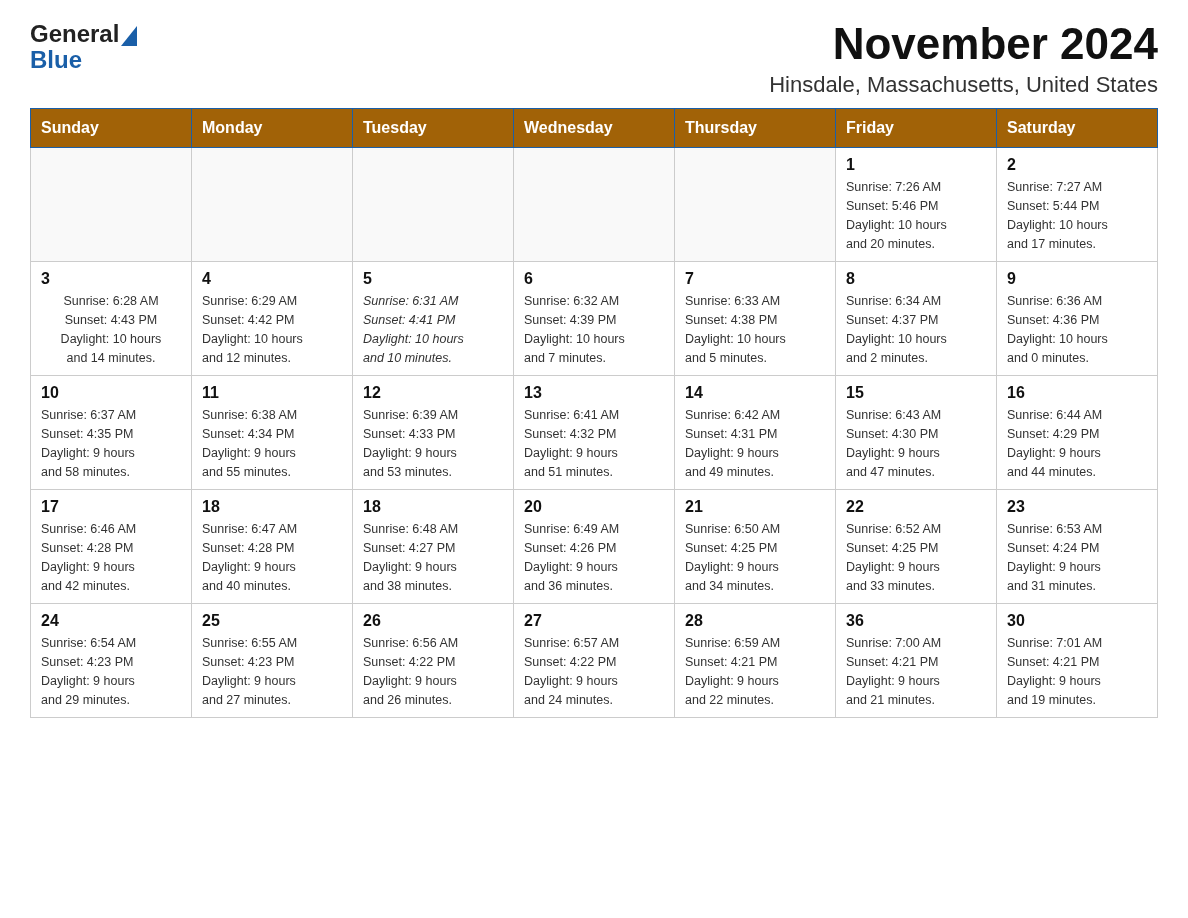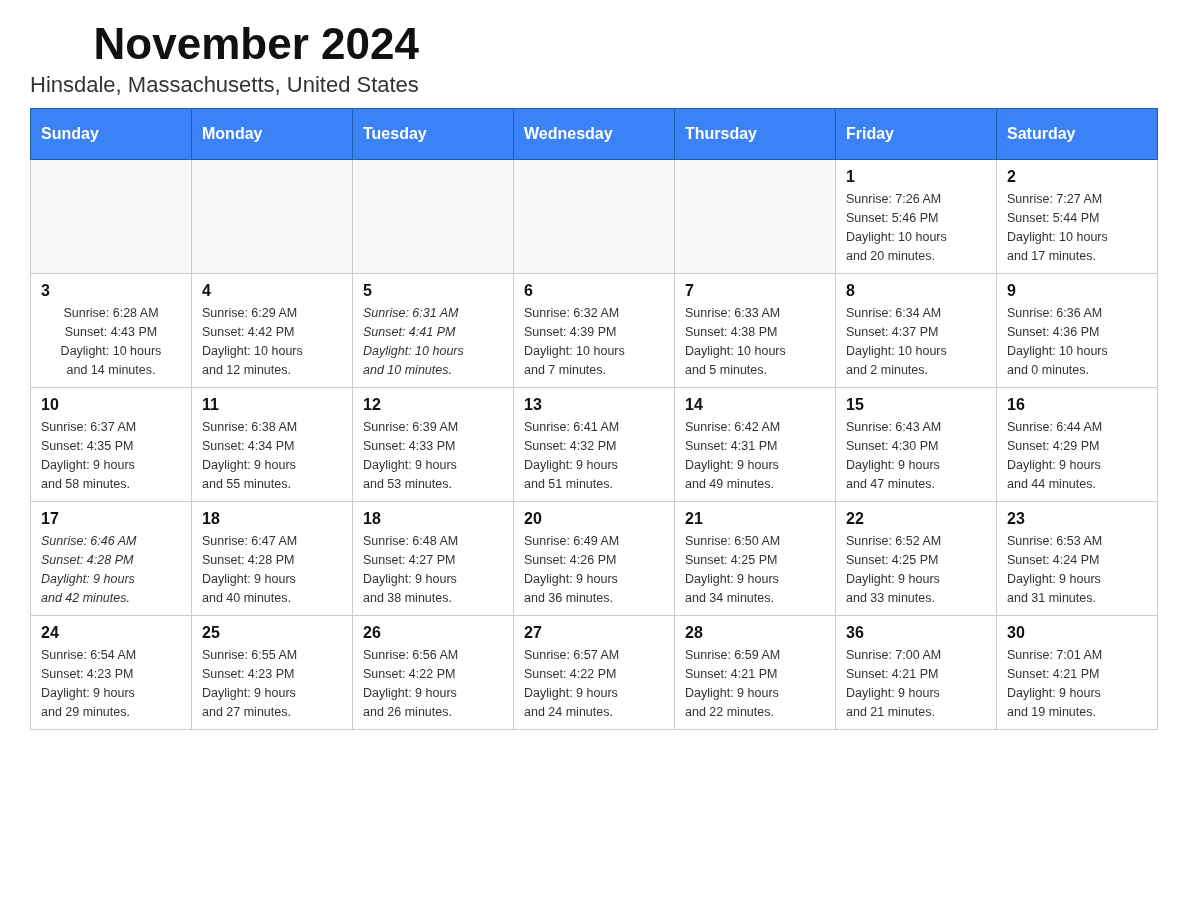--- a/index.html
+++ b/index.html
@@ -30,23 +30,23 @@
       font-weight: normal;
       color: #333;
       margin-top: 4px;
     }
     .calendar {
       width: 100%;
       border-collapse: collapse;
       margin-top: 10px;
     }
     .calendar thead tr th {
-      background-color: #3b82f6;
+      background-color: #a16207;
       color: #fff;
-      padding: 16px 10px;
+      padding: 10px 10px;
       font-size: 16px;
       font-weight: bold;
       text-align: left;
       border: 1px solid #1a5fa8;
     }
     .calendar tbody tr td {
       vertical-align: top;
       padding: 8px 10px;
       border: 1px solid #ccc;
       width: calc(100% / 7);
@@ -98,20 +98,27 @@
       font-size: 24px;
       font-weight: bold;
       color: #1a5fa8;
       margin-top: -2px;
     }
   </style>
 </head>
 <body>
 
 <div class="header-row">
+  <div class="logo-wrapper">
+    <div class="logo-top">
+      <span class="logo-general">General</span>
+      <span class="logo-arrow"></span>
+    </div>
+    <div class="logo-blue">Blue</div>
+  </div>
   <div class="title-block">
     <h1>November 2024</h1>
     <h2>Hinsdale, Massachusetts, United States</h2>
   </div>
 </div>
 
 <table class="calendar">
   <thead>
     <tr>
     <th>Sunday</th>
@@ -243,21 +250,21 @@
           <span class="day-number">16</span>
           <div class="day-info" style="white-space: pre-line;">Sunrise: 6:44 AM
 Sunset: 4:29 PM
 Daylight: 9 hours
 and 44 minutes.</div>
         </td>
       </tr>
       <tr>
         <td>
           <span class="day-number">17</span>
-          <div class="day-info" style="white-space: pre-line; font-style: italic;">Sunrise: 6:46 AM
+          <div class="day-info" style="white-space: pre-line;">Sunrise: 6:46 AM
 Sunset: 4:28 PM
 Daylight: 9 hours
 and 42 minutes.</div>
         </td>
         <td>
           <span class="day-number">18</span>
           <div class="day-info" style="white-space: pre-line;">Sunrise: 6:47 AM
 Sunset: 4:28 PM
 Daylight: 9 hours
 and 40 minutes.</div>

